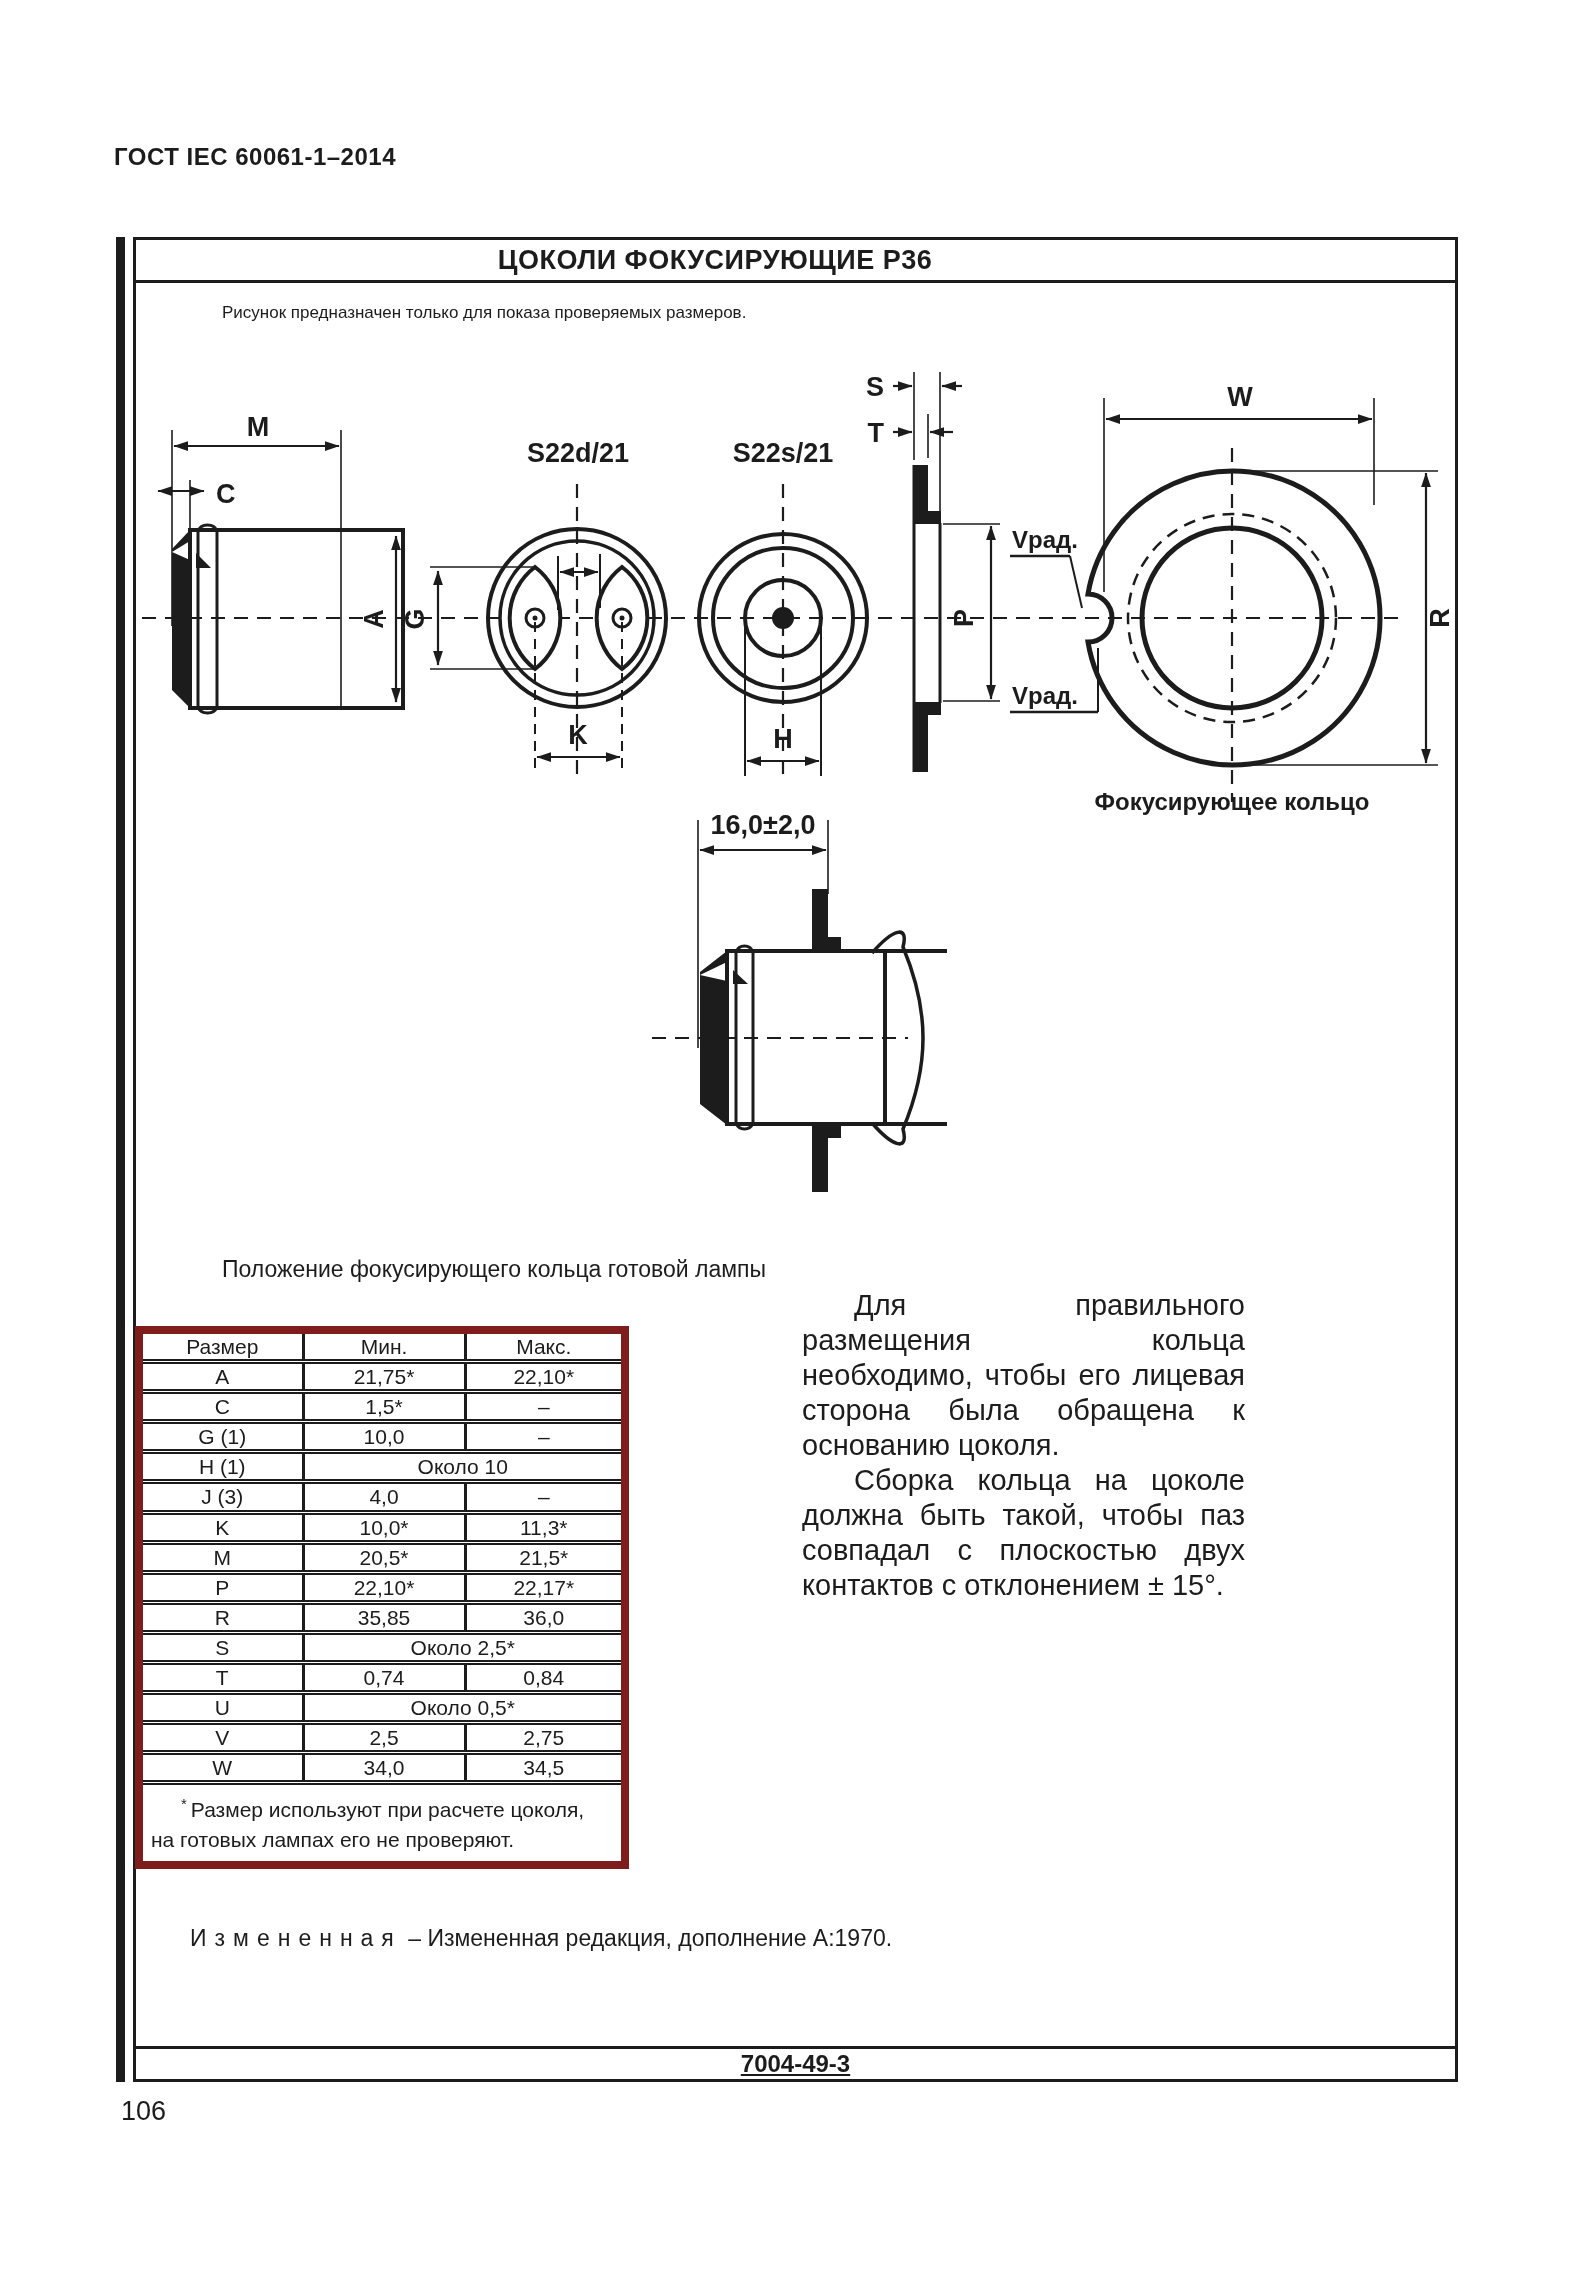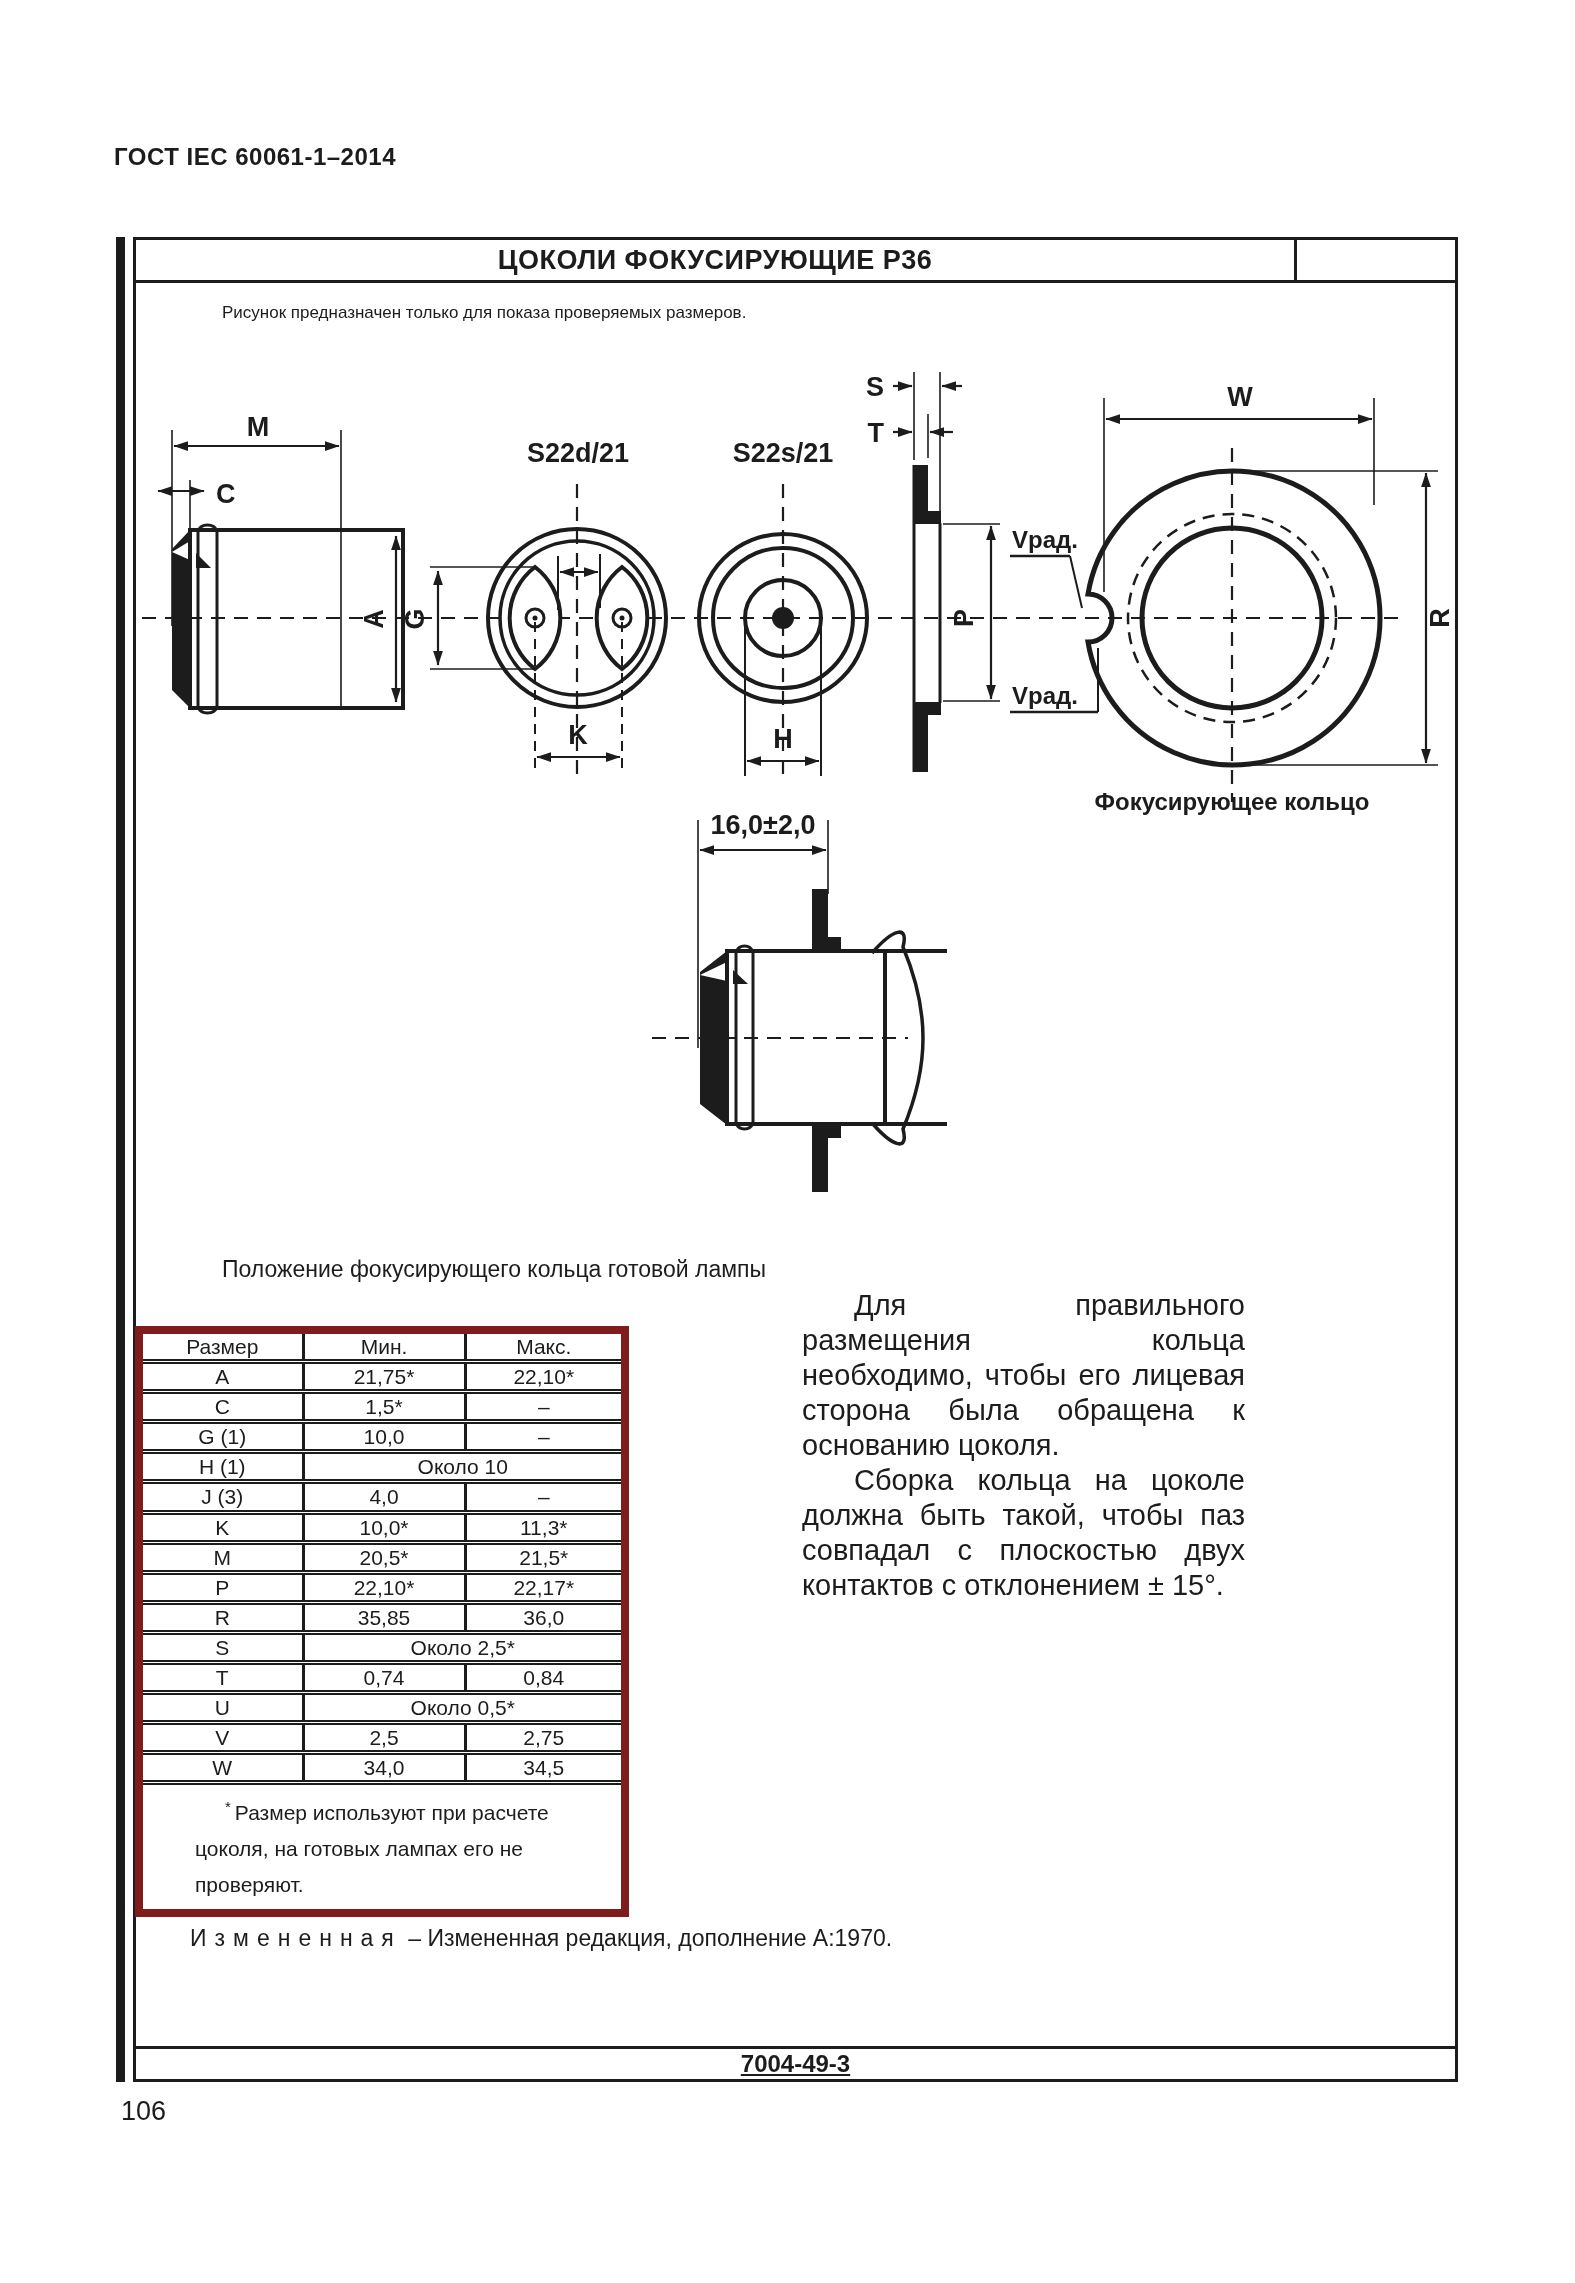--- a/index.html
+++ b/index.html
@@ -5,32 +5,32 @@
   * { margin:0; padding:0; box-sizing:border-box; }
   html,body { width:1575px; height:2283px; background:#ffffff; font-family:"Liberation Sans", sans-serif; color:#1c1c1c; }
   .abs { position:absolute; }
 
   .doc-header { left:114px; top:143px; font-size:24px; font-weight:bold; letter-spacing:.5px; }
   .page-number { left:121px; top:2096px; font-size:27px; }
 
   .left-bar { left:116px; top:237px; width:9px; height:1845px; background:#1c1c1c; }
 
   .frame { left:133px; top:237px; width:1325px; height:1845px; border:3px solid #1c1c1c; }
-  .title-row { position:absolute; left:0; right:0; top:0; height:43px; border-bottom:3px solid #1c1c1c; display:flex; }
+  .title-row { position:absolute; left:0; right:0; top:0; height:43px; border-bottom:3px solid #1c1c1c; display:flex;align-items:center; }
   .title-cell { flex:1; display:flex; align-items:center; justify-content:center; font-size:27px; font-weight:bold; letter-spacing:.5px; }
   .title-side-cell { width:161px; border-left:3px solid #1c1c1c; }
   .bottom-row { position:absolute; left:0; right:0; bottom:0; height:33px; border-top:3px solid #1c1c1c; display:flex; align-items:center; justify-content:center; font-size:24px; font-weight:bold;text-decoration:underline; }
 
   .intro-text { left:222px; top:303px; font-size:17px; }
   .drawing-caption { left:222px; top:1256px; font-size:23px; }
 
   .spec-table { left:135px; top:1326px; border-collapse:collapse; border:8px solid #7f1d1d; font-size:21px; table-layout:fixed; }
   .spec-table th, .spec-table td { border:5px double #1c1c1c; border-left:3px solid #1c1c1c; border-right:3px solid #1c1c1c; height:26px; padding:1px 6px; text-align:center; font-weight:normal; line-height:1.1; }
   .spec-table .fn-cell { text-align:left; padding:4px 8px 6px 8px; }
-  .fn-cell .fn { text-indent:30px; line-height:36px; font-size:21px;margin-left:44px; }
+  .fn-cell .fn { text-indent:30px; line-height:30px; font-size:21px; }
   .fn-cell sup { font-size:15px; margin-right:4px; }
 
   .right-col { left:802px; top:1288px; width:443px; font-size:29px; line-height:35px; text-align:justify; }
   .right-col p { text-indent:52px; }
 
   .note-line { left:190px; top:1925px; font-size:23px; }
   .note-line .spaced { letter-spacing:8px; }
 
   svg text { font-family:"Liberation Sans", sans-serif; fill:#1c1c1c; }
   .lbl { font-size:27px; font-weight:bold; }

